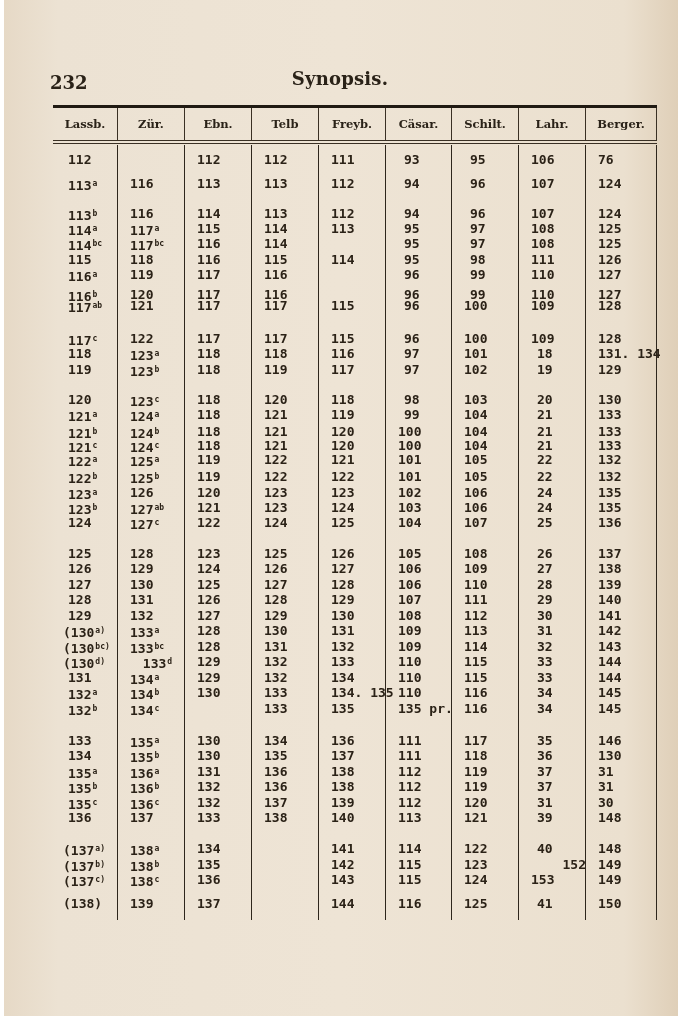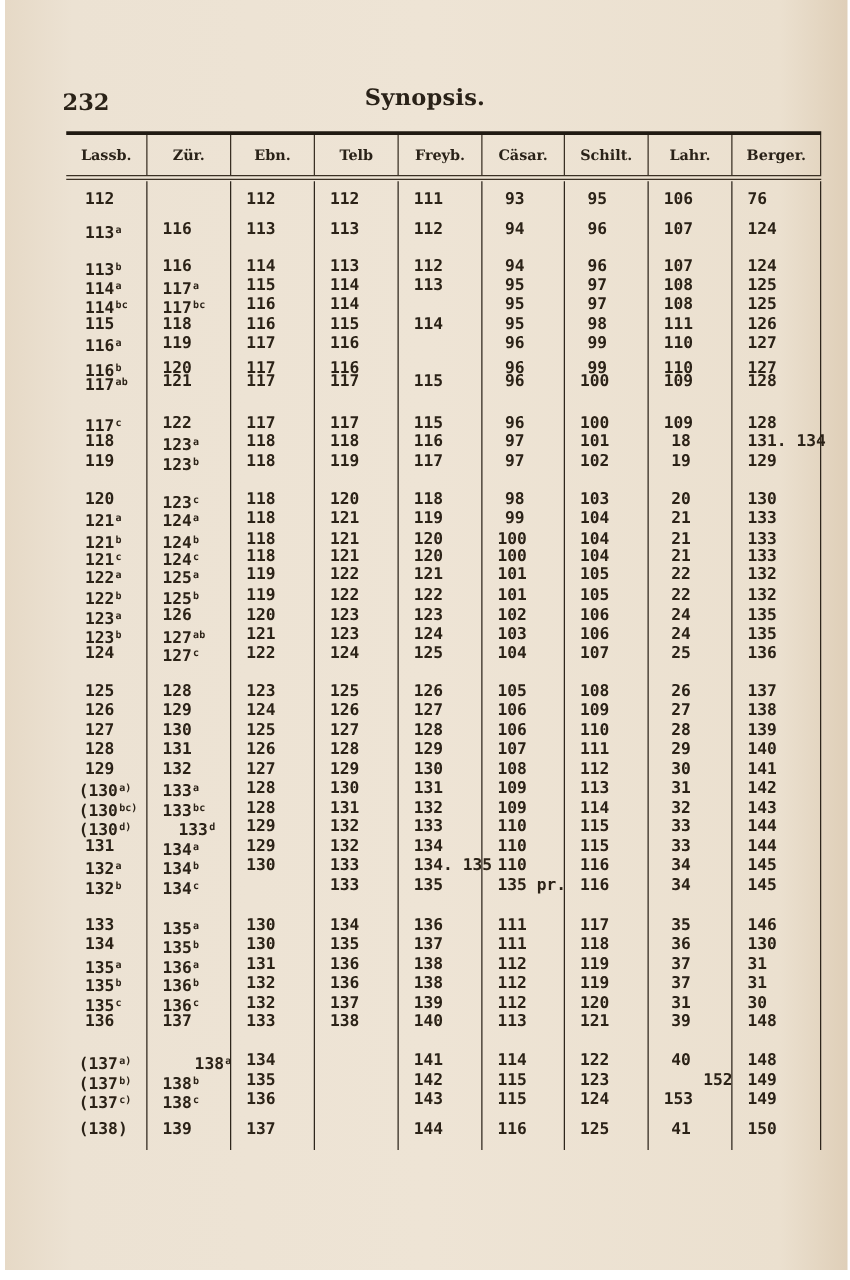--- a/index.html
+++ b/index.html
@@ -489,21 +489,21 @@
         <div class="cell c-num" style="width: 67px;">133</div>
         <div class="cell c-num" style="width: 67px;">138</div>
         <div class="cell c-num" style="width: 67px;">140</div>
         <div class="cell c-num" style="width: 66px;">113</div>
         <div class="cell c-num" style="width: 67px;">121</div>
         <div class="cell c-num" style="width: 67px; padding-left: 18px;">39</div>
         <div class="cell c-num" style="width: 71px;">148</div>
       </div>
       <div class="row" style="top: 696px;">
         <div class="cell c-left" style="width: 65px; padding-left: 10px;">(137<sup>a)</sup></div>
-        <div class="cell c-num" style="width: 67px; text-align: right;">138<sup>a</sup></div>
+        <div class="cell c-num" style="width: 67px;">138<sup>a</sup></div>
         <div class="cell c-num" style="width: 67px;">134</div>
         <div class="cell c-num" style="width: 67px;"></div>
         <div class="cell c-num" style="width: 67px;">141</div>
         <div class="cell c-num" style="width: 66px;">114</div>
         <div class="cell c-num" style="width: 67px;">122</div>
         <div class="cell c-num" style="width: 67px; padding-left: 18px;">40</div>
         <div class="cell c-num" style="width: 71px;">148</div>
       </div>
       <div class="row" style="top: 712px;">
         <div class="cell c-left" style="width: 65px; padding-left: 10px;">(137<sup>b)</sup></div>

